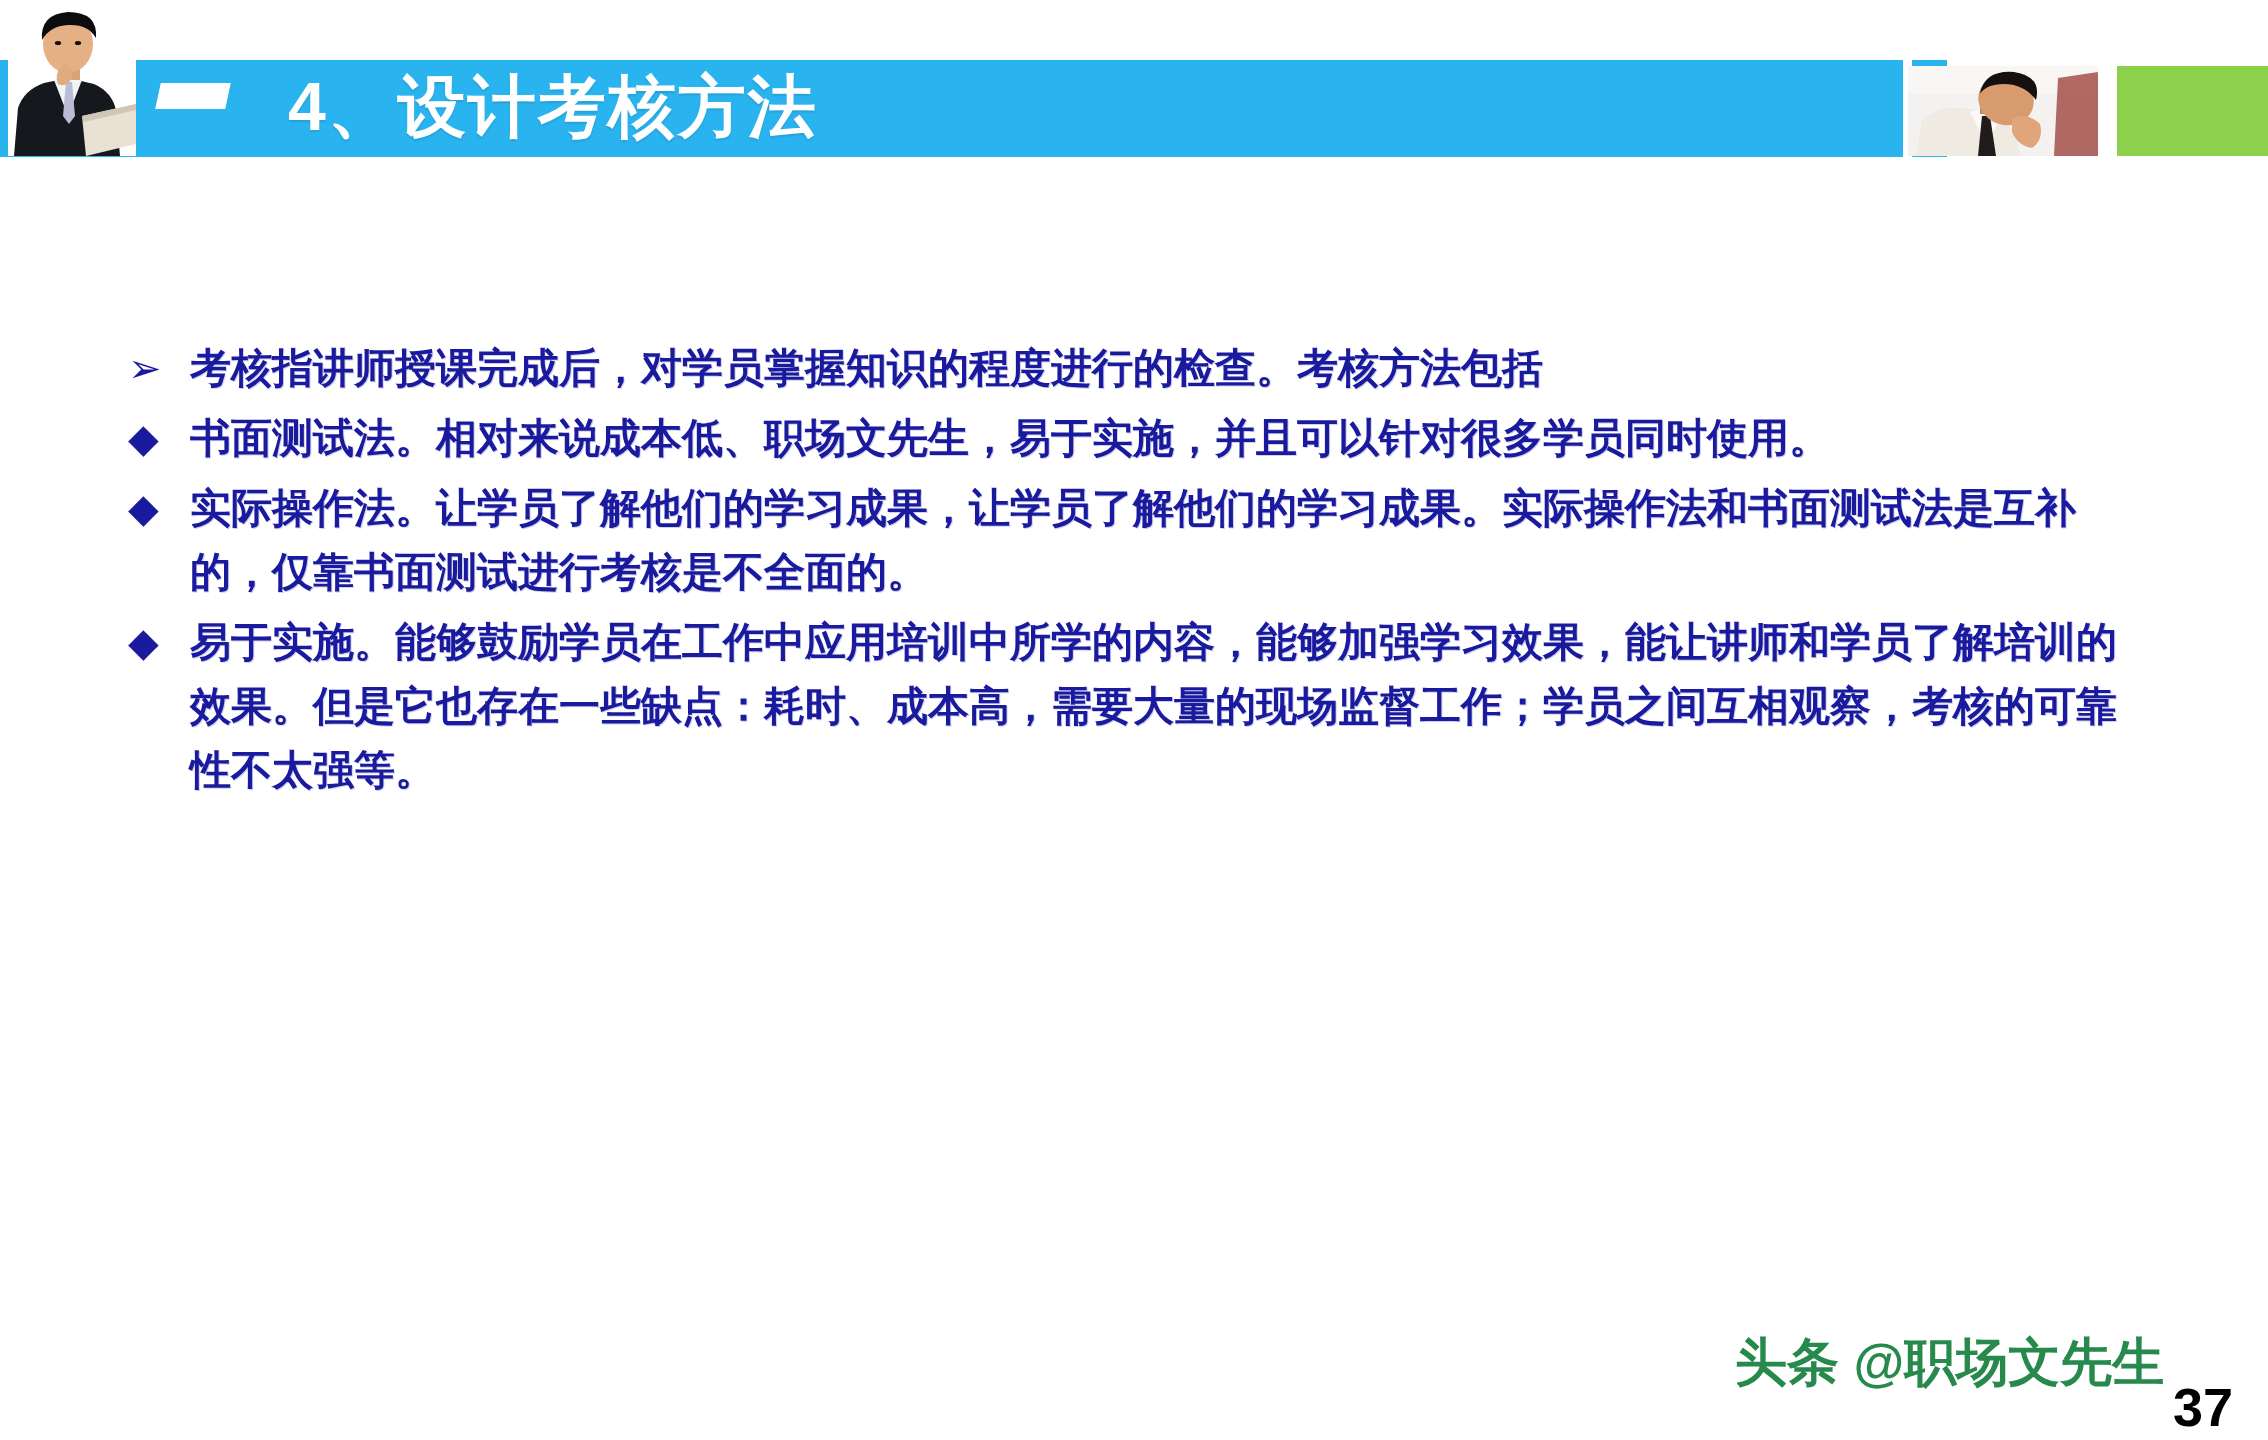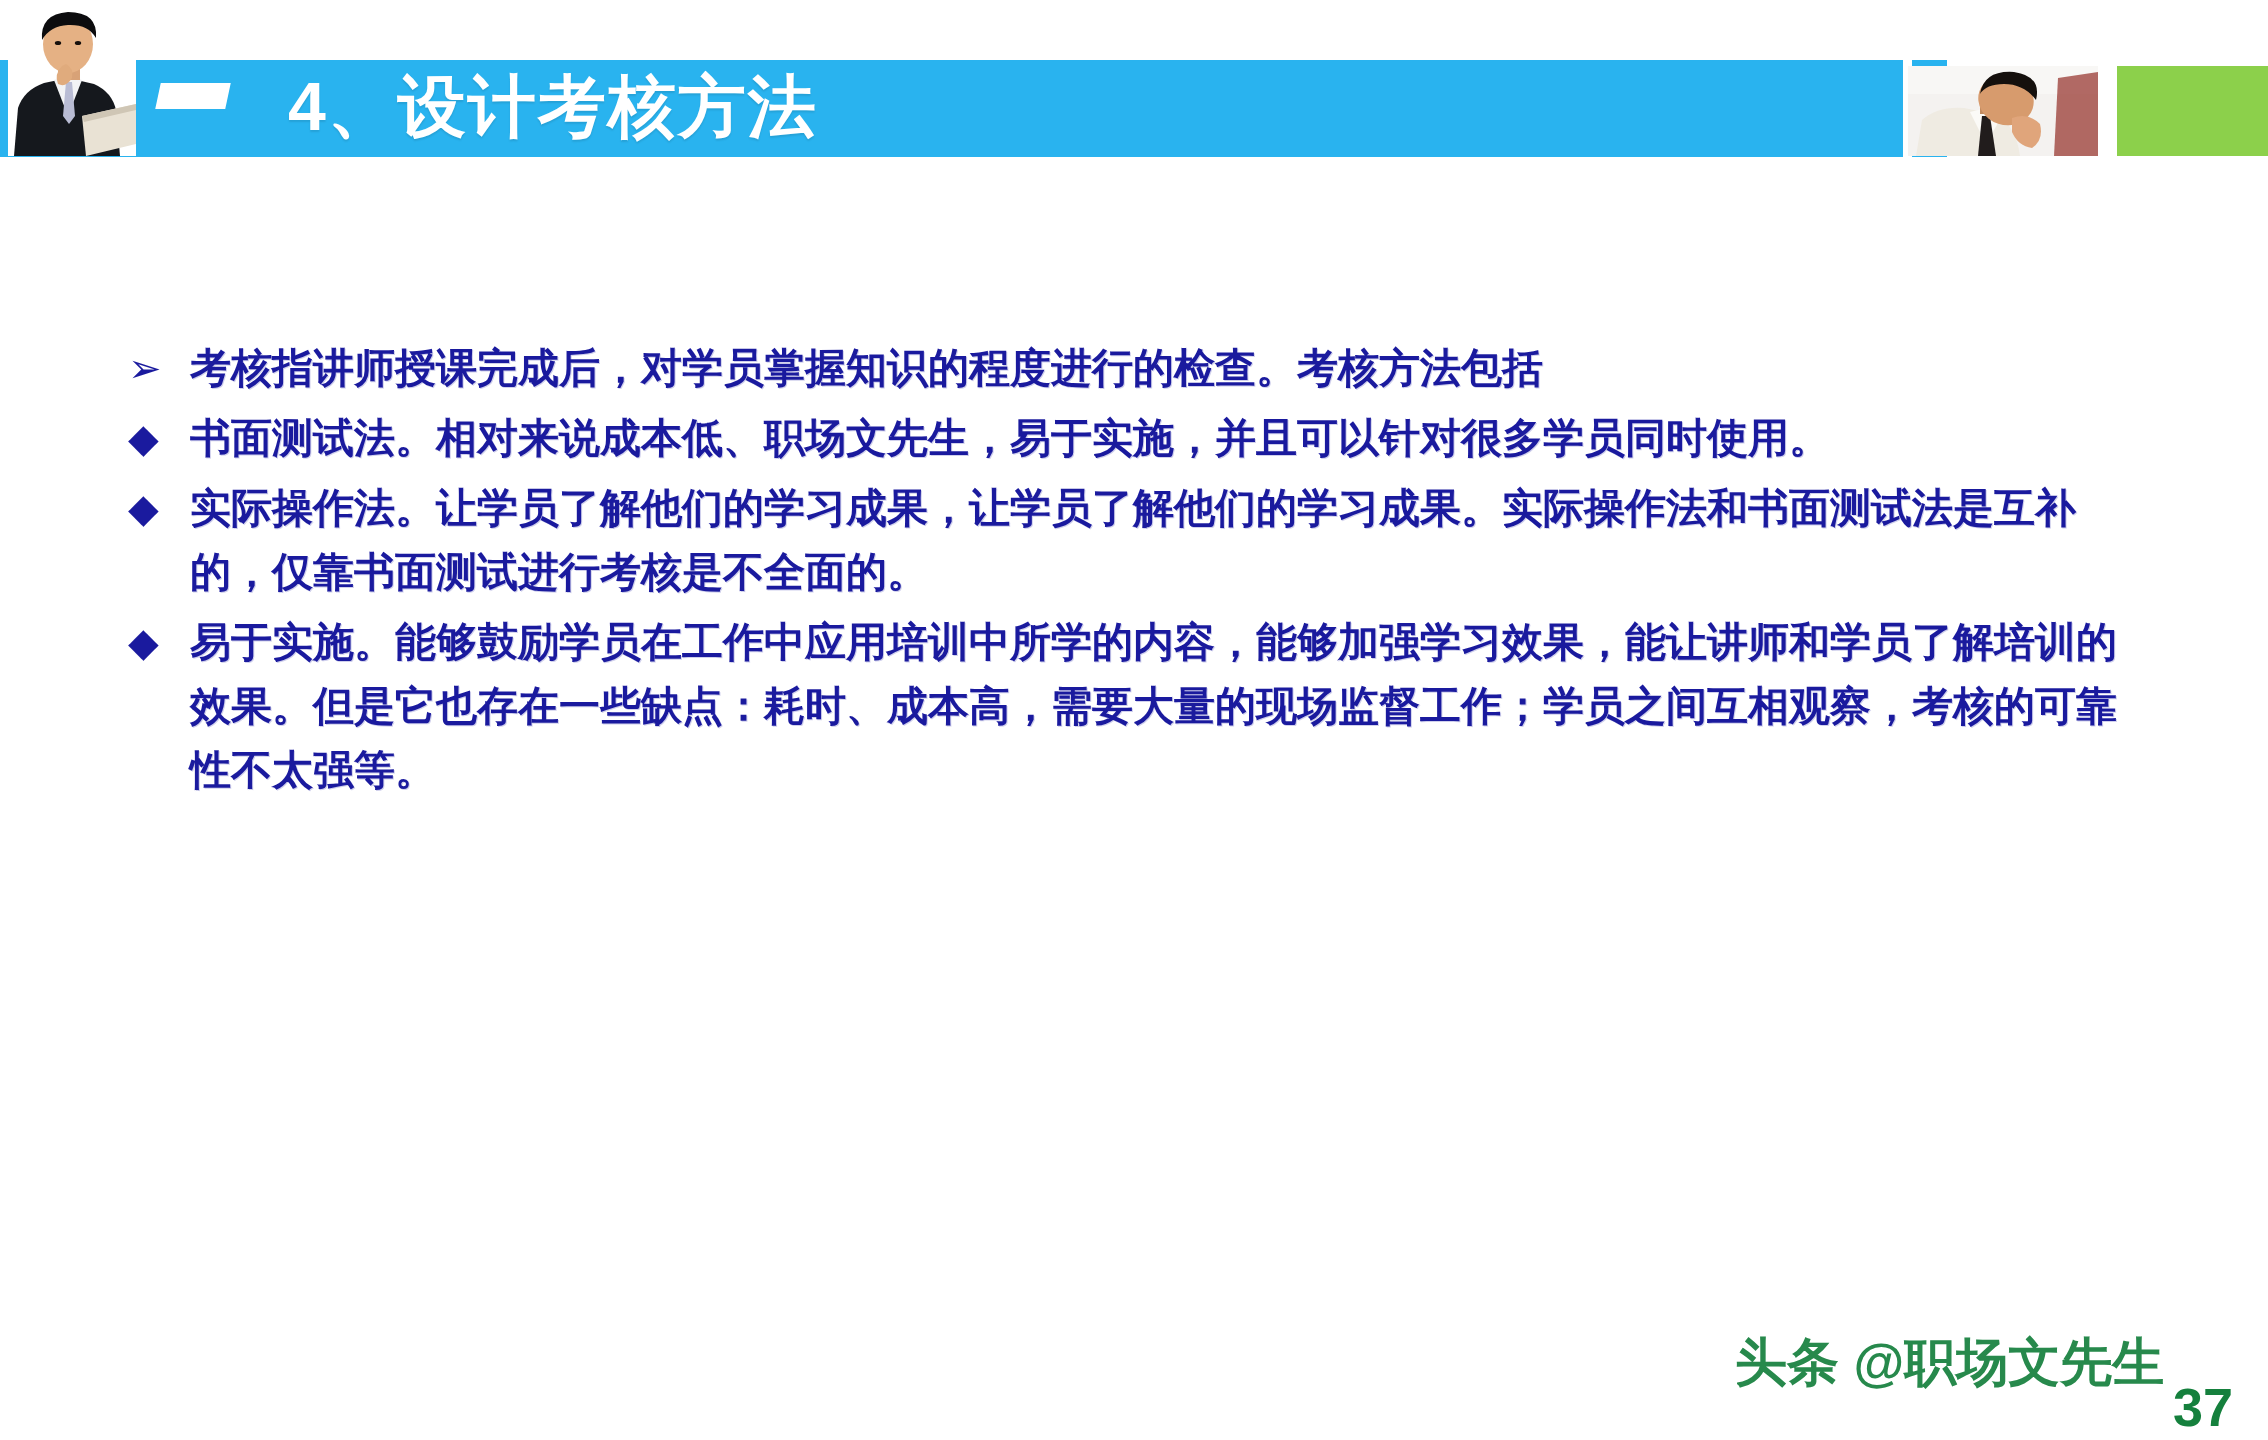--- a/index.html
+++ b/index.html
@@ -112,21 +112,21 @@
     font-weight:bold;
     color:#15803d;
     white-space:nowrap;
     opacity:.92;
   }
   .page-number {
     position:absolute;
     left:2173px; top:1376px;
     font-size:54px;
     font-weight:bold;
-    color:#15803d;
+    color:#000000;
     white-space:nowrap;
   }
 </style>
 </head>
 <body>
 
 <div class="slide">
 
   <div class="header-band"></div>
   <div class="header-band-right"></div>

